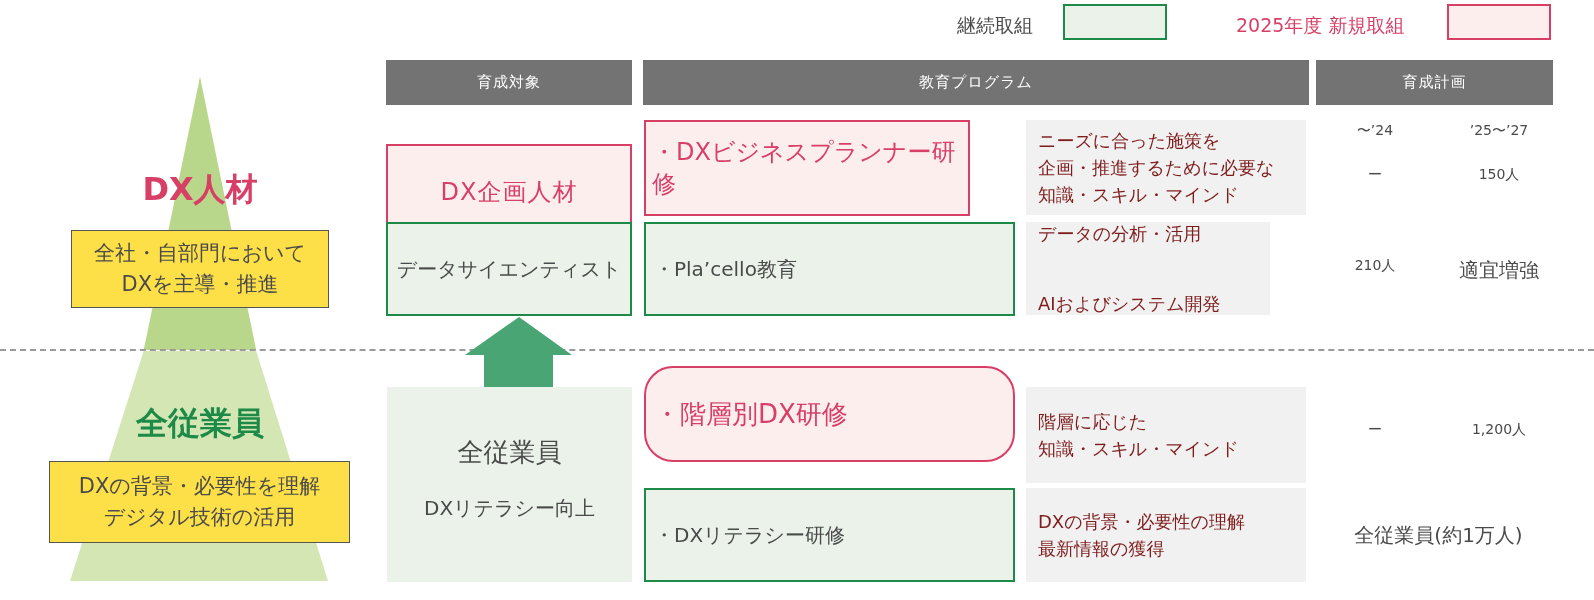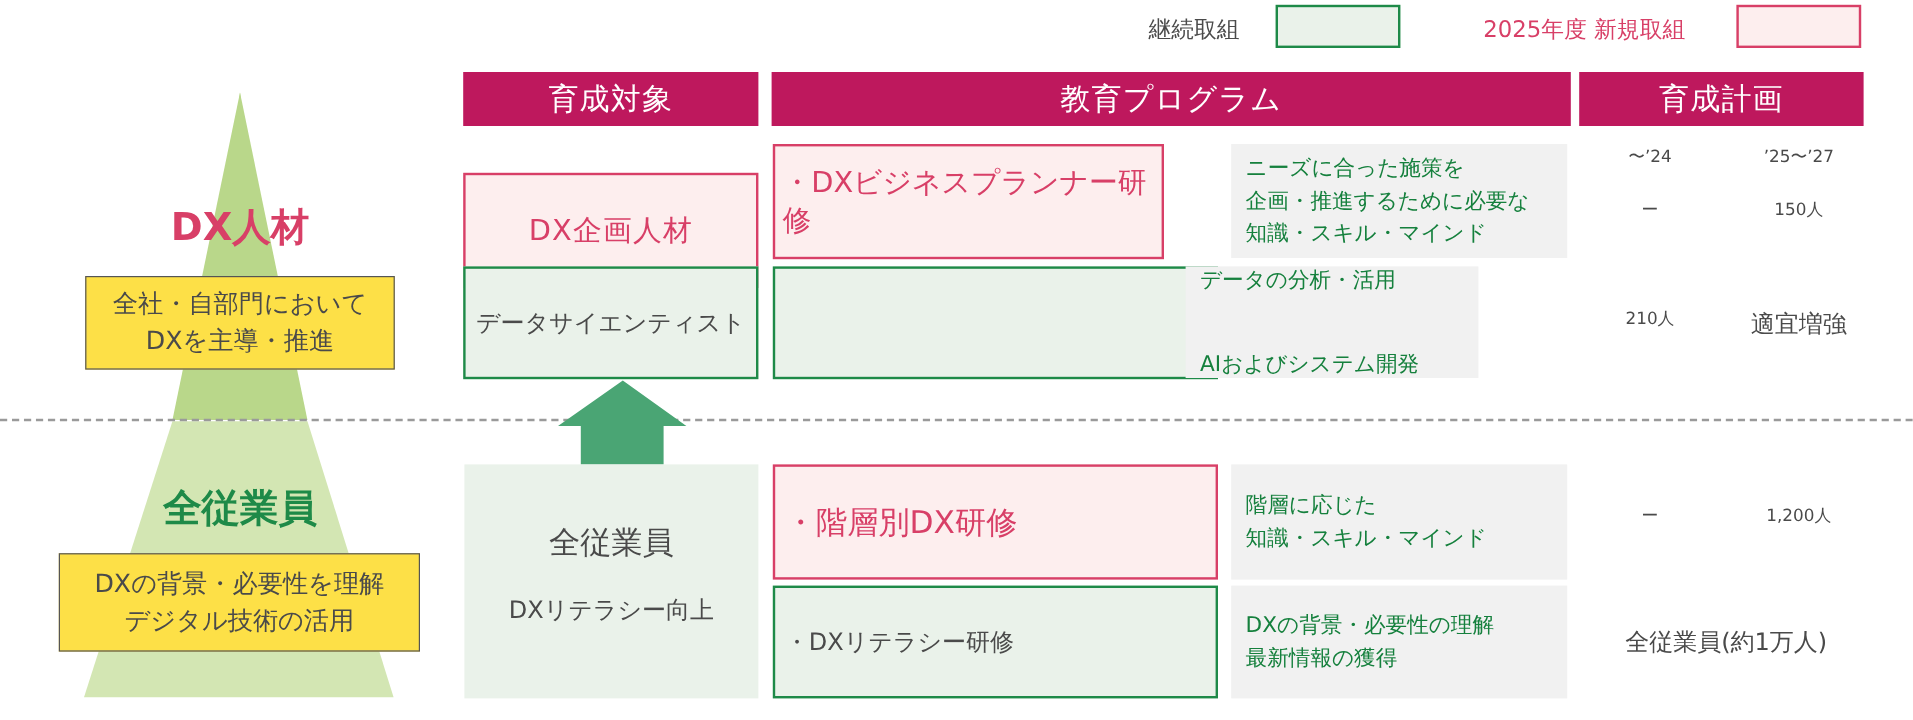--- a/index.html
+++ b/index.html
@@ -7,36 +7,36 @@
          font-family:"DejaVu Sans","Liberation Sans",sans-serif; color:#4a4a4a; }
   .abs { position:absolute; box-sizing:border-box; }
 
   
   .legend-label { font-size:19px; line-height:24px; }
   .legend-swatch { height:36px; }
   .sw-green { background:#eaf2ea; border:2px solid #1e8a48; }
   .sw-pink  { background:#fdeeee; border:2px solid #d83f67; }
 
   
-  .hdr { background:#be185d; color:#ffffff; font-size:25px; display:flex;
+  .hdr { background:#737373; color:#ffffff; font-size:15px; display:flex;
          align-items:center; justify-content:center; letter-spacing:1px; }
 
   
   .cell-green { background:#eaf2ea; border:2px solid #1e8a48; }
   .cell-pink  { background:#fdeeee; border:2px solid #d83f67; }
   .cell-plain-green { background:#eaf2ea; }
   .cell-gray  { background:#f1f1f1; }
   .center { display:flex; align-items:center; justify-content:center; text-align:center; }
   .left { display:flex; flex-direction:column; justify-content:center; padding-left:12px; }
 
   .pink-text { color:#d83f67; }
   .green-text { color:#1e8a48; }
   .dark { color:#4a4a4a; }
 
-  .desc { font-size:18px; line-height:27px; color:#15803d; }
+  .desc { font-size:18px; line-height:27px; color:#7f1d1d; }
   .plan { font-size:14px; color:#4a4a4a; text-align:center; }
 
   .dash { border-top:2px dashed #9a9a9a; }
 
   .box-outline { background:#fde047; border:1.5px solid #555555; font-size:21px;
                  line-height:31px; text-align:center; display:flex; flex-direction:column;
                  justify-content:center; color:#4a4a4a; }
 </style>
 </head>
 <body>
@@ -81,38 +81,39 @@
   <div>企画・推進するために必要な</div>
   <div>知識・スキル・マインド</div>
 </div>
 <div class="abs plan" style="left:1316px; top:122px; width:118px;">〜’24</div>
 <div class="abs plan" style="left:1434px; top:122px; width:130px;">’25〜’27</div>
 <div class="abs plan" style="left:1316px; top:166px; width:118px;">ー</div>
 <div class="abs plan" style="left:1434px; top:166px; width:130px;">150人</div>
 
 <div class="abs cell-green center dark" style="left:386px; top:222px; width:246px; height:94px; font-size:20px;">データサイエンティスト</div>
 <div class="abs cell-green left dark" style="left:644px; top:222px; width:371px; height:94px; font-size:20px; line-height:34px; padding-left:8px;">
+  <div>・Pla’cello教育</div>
 </div>
-<div class="abs cell-gray left desc" style="left:988px; top:222px; width:244px; height:93px;gap:43px;">
+<div class="abs cell-gray left desc" style="left:1026px; top:222px; width:244px; height:93px;gap:43px;">
   <div>データの分析・活用</div>
   <div>AIおよびシステム開発</div>
 </div>
 <div class="abs plan" style="left:1316px; top:257px; width:118px;">210人</div>
 <div class="abs plan" style="left:1434px; top:257px; width:130px; font-size:20px;">適宜増強</div>
 
 <svg class="abs" style="left:455px; top:312px;" width="130" height="80">
   <polygon points="64,5 10,43 29,43 29,75 98,75 98,43 117,43" fill="#4aa574"></polygon>
 </svg>
 
 <div class="abs cell-plain-green" style="left:387px; top:387px; width:245px; height:195px;">
   <div class="abs dark" style="left:0; top:48px; width:245px; text-align:center; font-size:26px;">全従業員</div>
   <div class="abs dark" style="left:0; top:108px; width:245px; text-align:center; font-size:20px;">DXリテラシー向上</div>
 </div>
 
-<div class="abs cell-pink left pink-text" style="left:644px; top:387px; width:371px; height:96px; font-size:26px; padding-left:8px;">
+<div class="abs cell-pink left pink-text" style="left:644px; top:366px; width:371px; height:96px; font-size:26px; padding-left:8px;border-radius:29px;">
   <div>・階層別DX研修</div>
 </div>
 <div class="abs cell-gray left desc" style="left:1026px; top:387px; width:280px; height:96px;">
   <div>階層に応じた</div>
   <div>知識・スキル・マインド</div>
 </div>
 <div class="abs plan" style="left:1316px; top:421px; width:118px;">ー</div>
 <div class="abs plan" style="left:1434px; top:421px; width:130px;">1,200人</div>
 
 <div class="abs cell-green left dark" style="left:644px; top:488px; width:371px; height:94px; font-size:20px; line-height:34px; padding-left:8px;">

